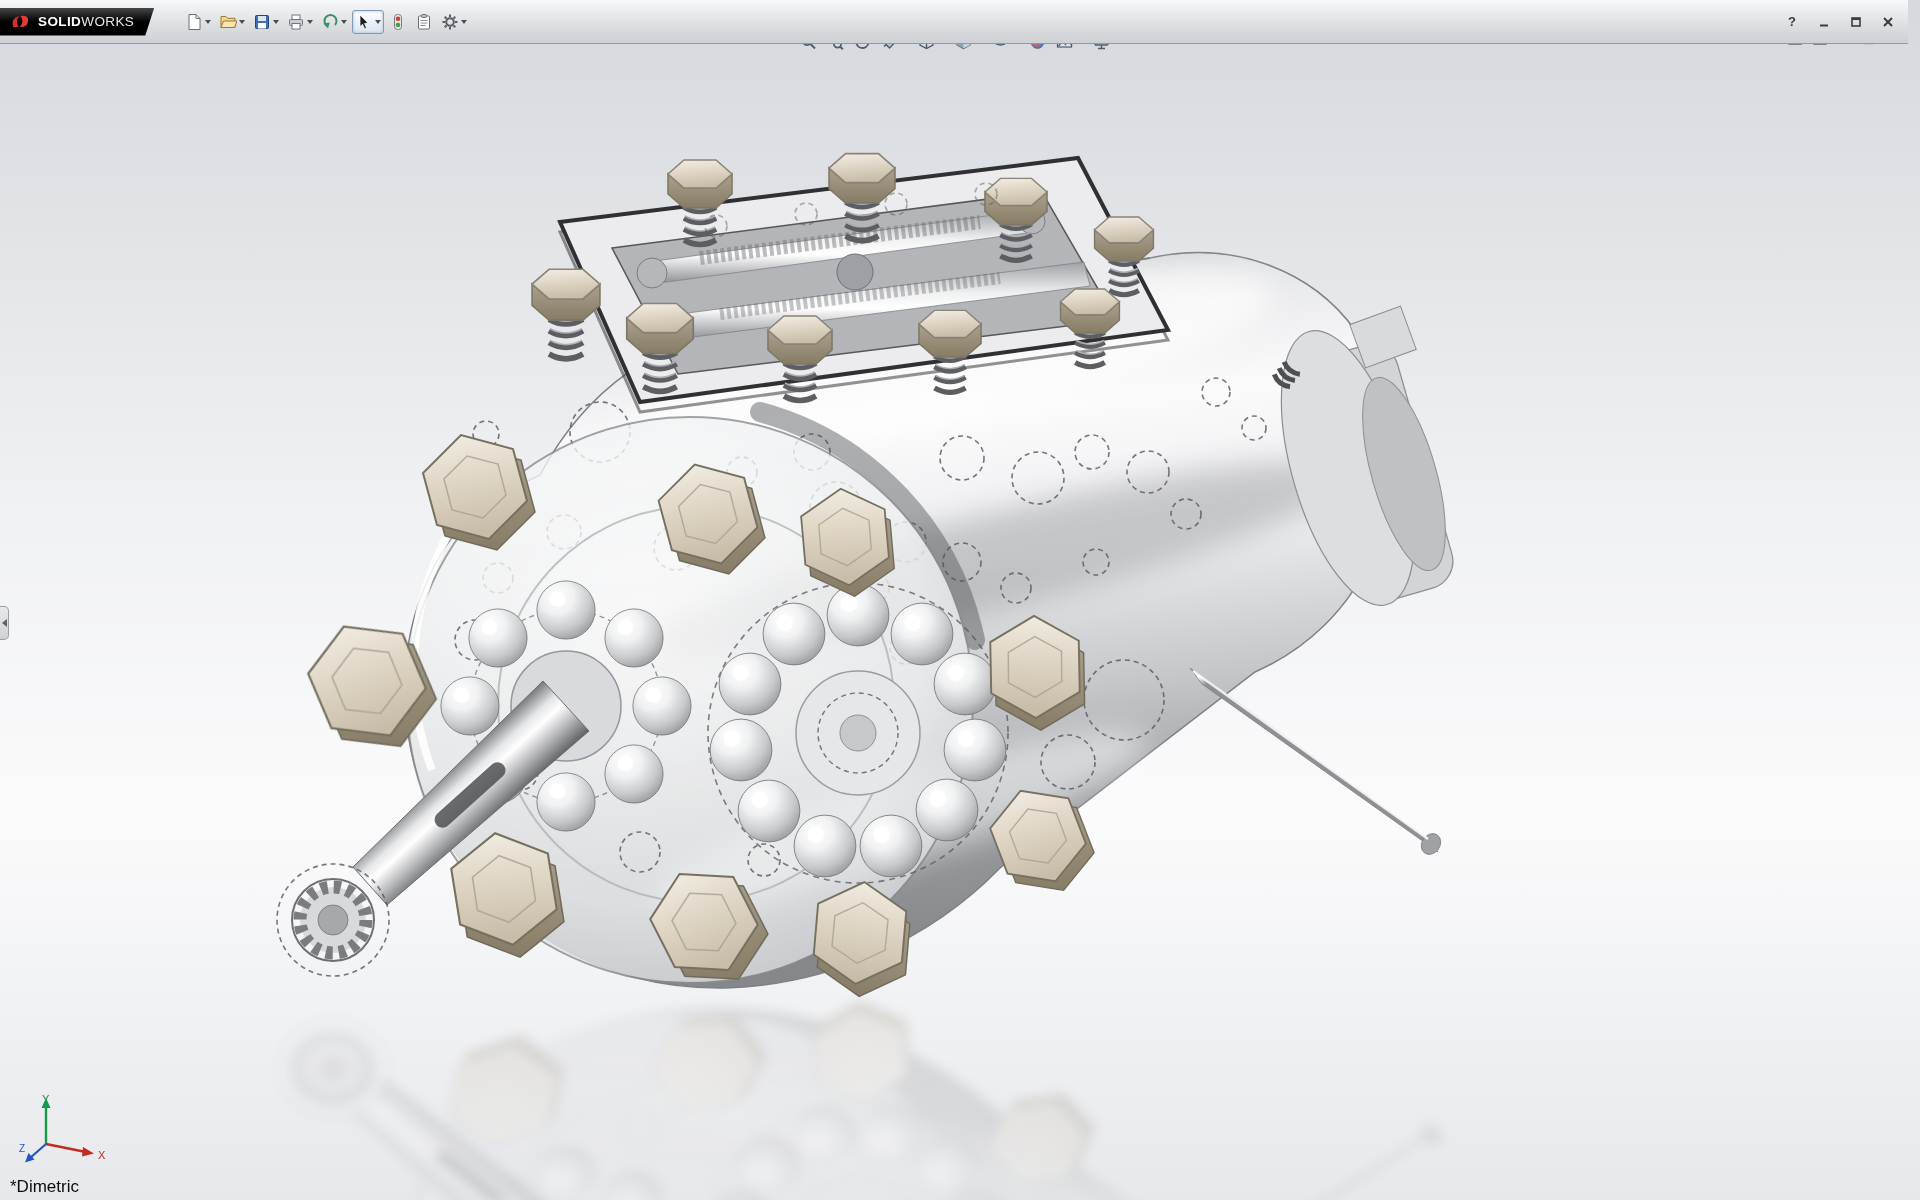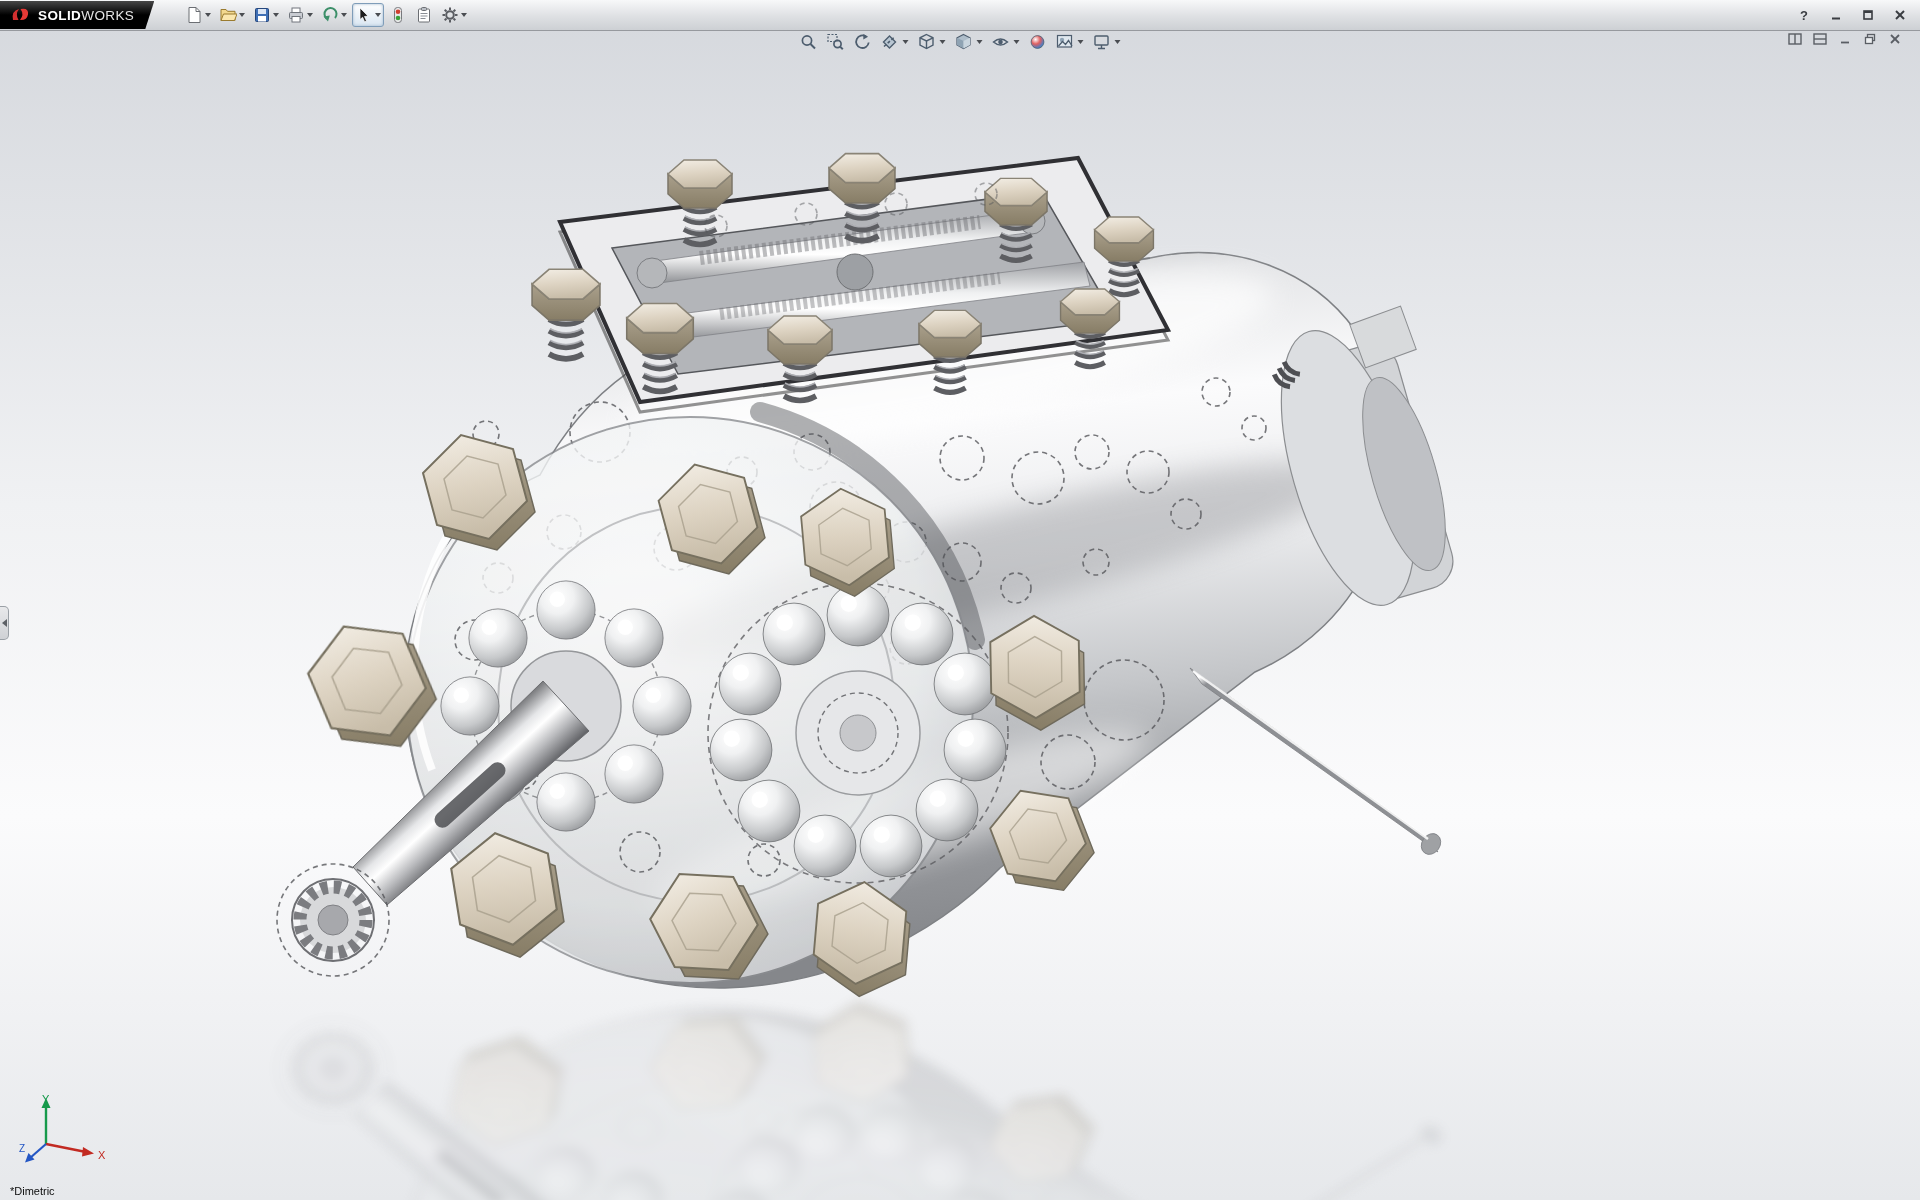--- a/index.html
+++ b/index.html
@@ -1,19 +1,19 @@
 <!DOCTYPE html>
 <html><head>
 <meta charset="utf-8">
 <style>
   *{box-sizing:border-box;margin:0;padding:0}
   html,body{width:1920px;height:1200px;overflow:hidden;font-family:"Liberation Sans",sans-serif;background:#e8eaec;user-select:none}
 
   
-  .titlebar{position:absolute;top:0;left:0;right:0;height:31px;z-index:10;
+  .titlebar{position:absolute;top:0;left:0;right:12px;height:44px;z-index:10;
     background:linear-gradient(#f7f8f9,#dee0e3 55%,#cdd0d4);
     border-bottom:1px solid #96999e;display:flex;align-items:center}
   .logo{height:28px;display:flex;align-items:center;gap:6px;
     background:linear-gradient(#474747,#000 50%,#000);
     color:#fff;padding:0 20px 0 10px;font-size:13.5px;letter-spacing:.4px;
     clip-path:polygon(0 0,100% 0,calc(100% - 9px) 100%,0 100%)}
   .logo .bold{font-weight:bold}
   .logo .light{font-weight:normal;color:#e6e6e6}
   .tb-group{display:flex;align-items:center;margin-left:28px;gap:2px}
   .tb-btn{height:24px;display:flex;align-items:center;justify-content:center;
@@ -28,21 +28,21 @@
   
   .stage{position:absolute;inset:0;z-index:1}
   .hud{position:absolute;top:31px;left:50%;transform:translateX(-50%);display:flex;align-items:center;gap:3px;z-index:6}
   .hud-btn{height:22px;display:flex;align-items:center;gap:2px;padding:1px 2px;border:1px solid transparent;border-radius:3px}
   .doc-controls{position:absolute;top:31px;right:16px;display:flex;align-items:center;gap:7px;z-index:6}
   .doc-btn{width:18px;height:16px;display:flex;align-items:center;justify-content:center}
   .edge-tab{position:absolute;left:0;top:606px;width:9px;height:34px;background:linear-gradient(#e8e9eb,#cfd1d5);
     border:1px solid #9aa0a6;border-left:none;border-radius:0 5px 5px 0;z-index:6;display:flex;align-items:center;justify-content:center}
   .edge-tab .arrow{width:0;height:0;border-top:4px solid transparent;border-bottom:4px solid transparent;border-right:5px solid #5d6166}
   .triad{position:absolute;left:18px;bottom:26px;z-index:5}
-  .orientation{position:absolute;left:10px;bottom:3px;font-size:11px;color:#0c0c0c;z-index:5}
+  .orientation{position:absolute;left:10px;bottom:3px;font-size:17px;color:#0c0c0c;z-index:5}
 </style>
 </head>
 <body>
 
 <div class="stage">
 <svg width="1920" height="1200" viewBox="0 0 1920 1200">
   <defs>
     <linearGradient id="bgG" x1="0" y1="0" x2="0" y2="1">
       <stop offset="0" stop-color="#d5d8dd"></stop>
           <stop offset="0.42" stop-color="#f0f1f3"></stop>

